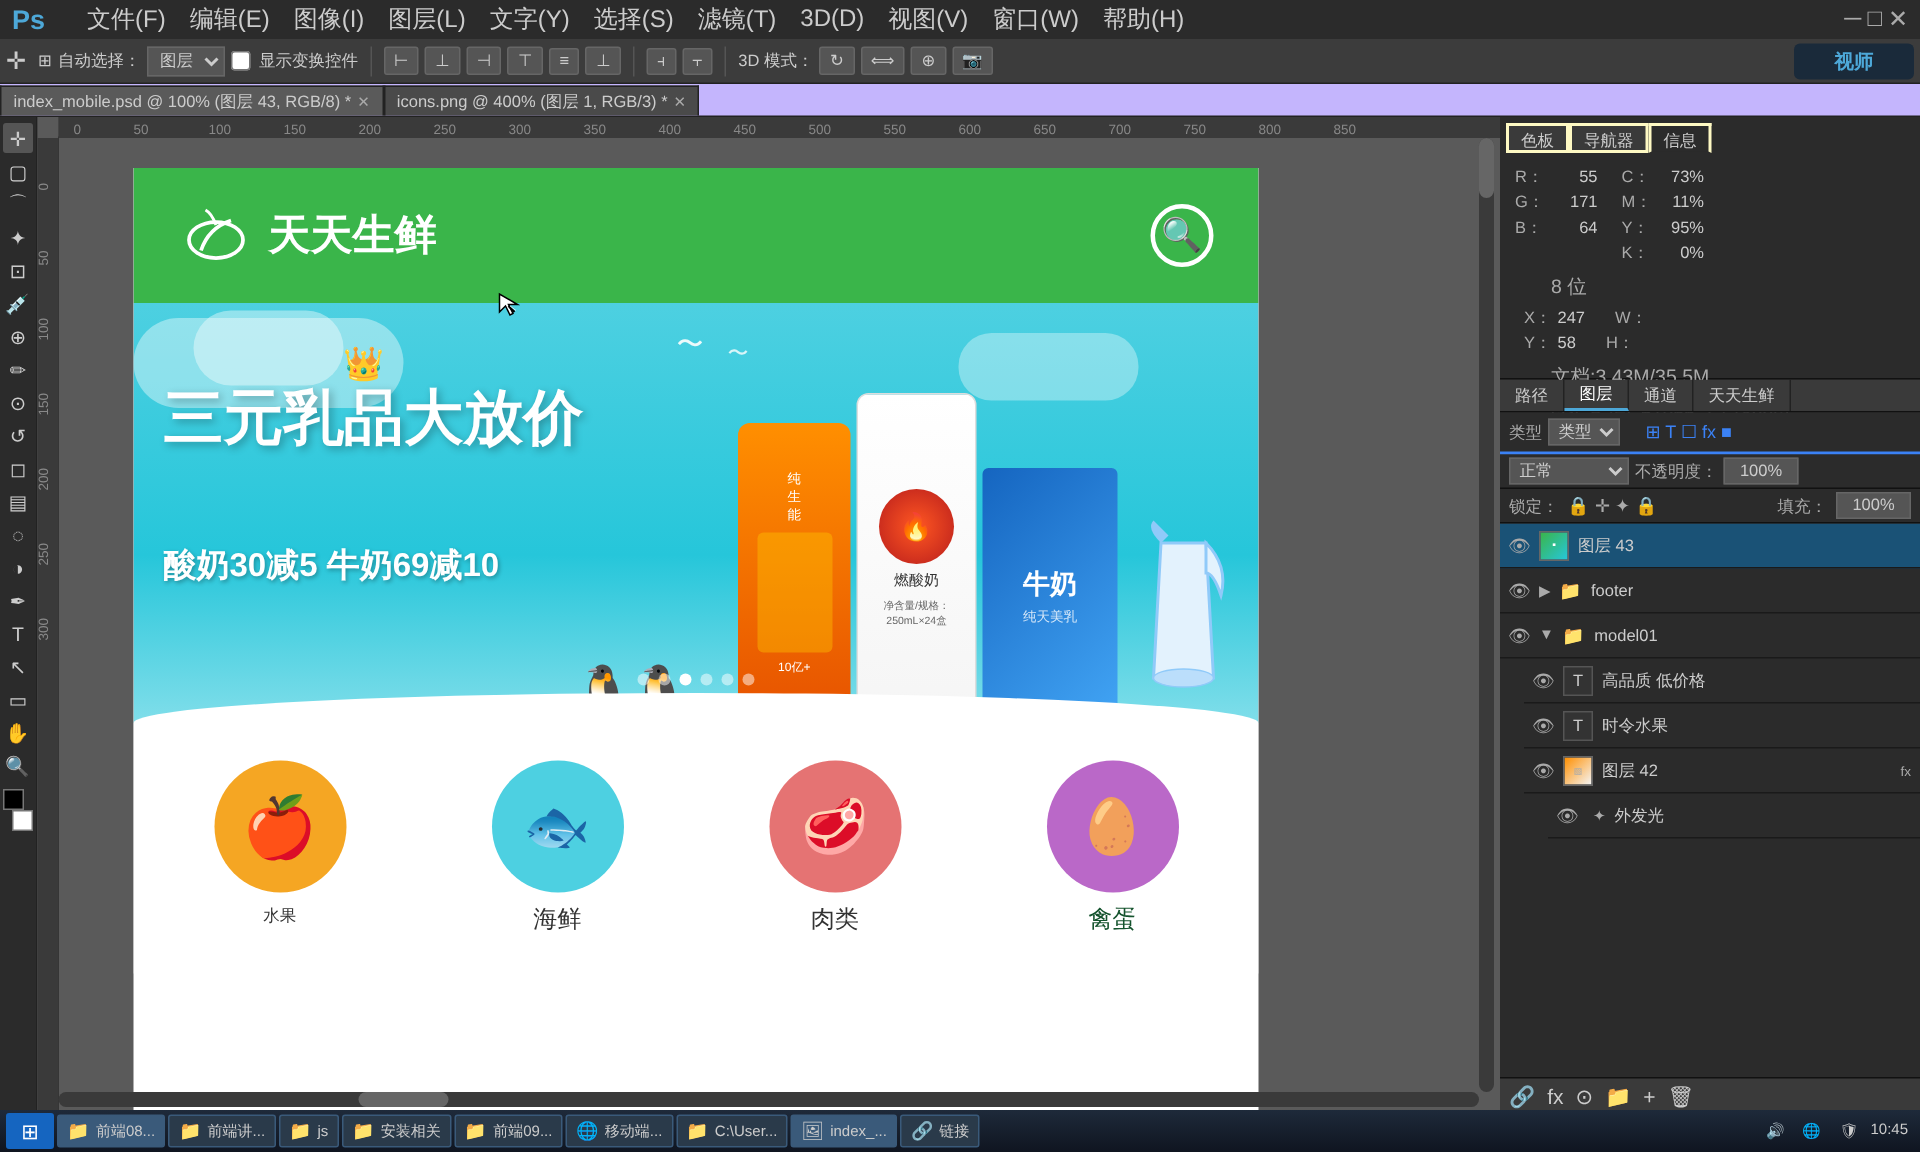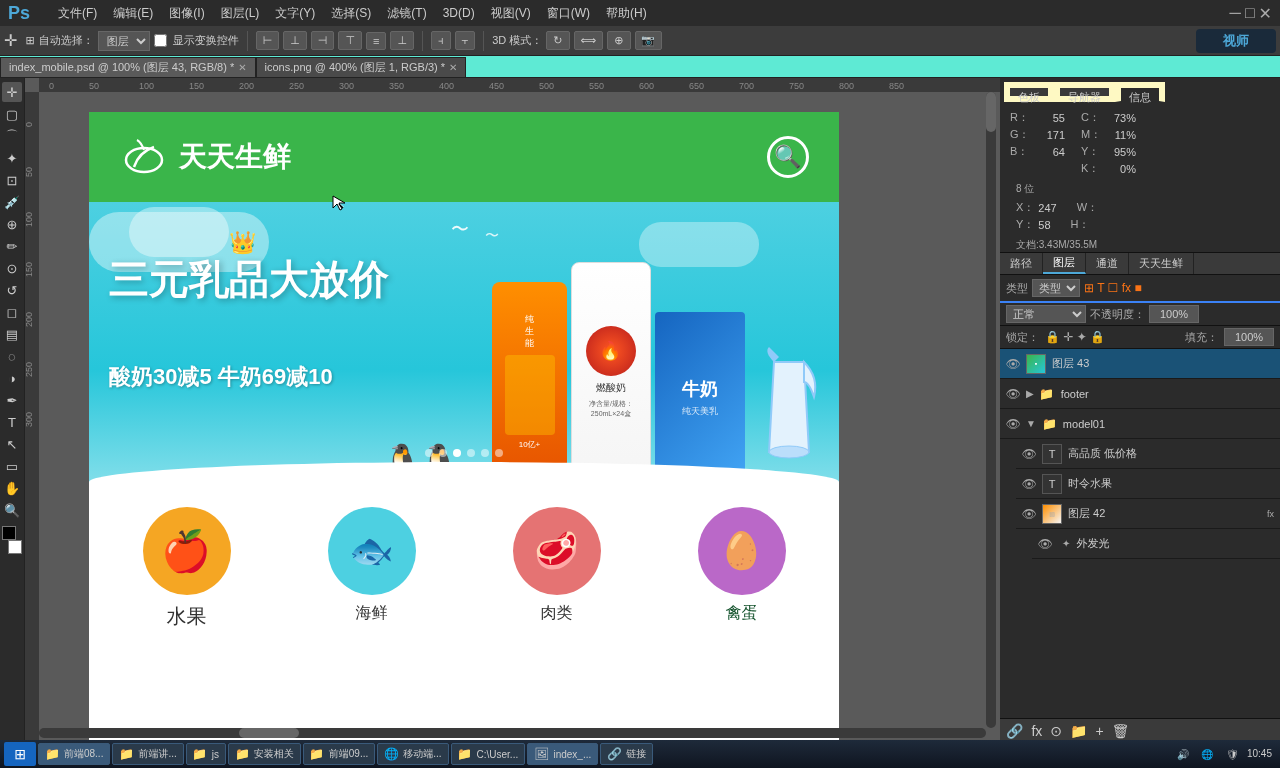--- a/index.html
+++ b/index.html
@@ -4,21 +4,21 @@
   <style>
     * { margin: 0; padding: 0; box-sizing: border-box; }
     body { width: 1280px; height: 768px; overflow: hidden; background: #5a5a5a; font-family: 'Microsoft YaHei', SimHei, sans-serif; position: relative; }
 
     
     #menu-bar {
       width: 100%; height: 26px; background: #2b2b2b; display: flex; align-items: center;
       padding: 0 8px; gap: 0; position: absolute; top: 0; left: 0; z-index: 100;
     }
     .menu-item {
-      color: #ccc; font-size: 12px; padding: 0 8px; cursor: pointer; height: 100%;
+      color: #ccc; font-size: 16px; padding: 0 8px; cursor: pointer; height: 100%;
       display: flex; align-items: center; white-space: nowrap;
     }
     .ps-logo { color: #4da8d8; font-size: 18px; font-weight: bold; margin-right: 20px; }
 
     
     #toolbar {
       width: 100%; height: 30px; background: #3c3c3c; position: absolute; top: 26px; left: 0;
       display: flex; align-items: center; padding: 0 4px; gap: 4px; border-bottom: 1px solid #222;
     }
     .tool-btn {
@@ -28,21 +28,21 @@
     .tool-select {
       background: #555; border: 1px solid #666; color: #ccc; font-size: 11px; height: 20px;
       padding: 0 4px;
     }
     .tool-checkbox { margin-right: 2px; }
     .tool-label { color: #ccc; font-size: 11px; white-space: nowrap; }
     .tool-separator { width: 1px; height: 20px; background: #555; margin: 0 4px; }
 
     
     #tabs {
-      width: 100%; height: 22px; background: #5eead4; position: absolute; top: 56px; left: 0;
+      width: 100%; height: 22px; background: #c4b5fd; position: absolute; top: 56px; left: 0;
       display: flex; align-items: flex-end; border-bottom: 1px solid #222;
     }
     .tab {
       height: 20px; background: #4a4a4a; border: 1px solid #222; border-bottom: none;
       color: #ccc; font-size: 11px; padding: 0 8px; display: flex; align-items: center;
       gap: 4px; cursor: pointer; white-space: nowrap;
     }
     .tab.active { background: #5a5a5a; }
     .tab-close { font-size: 10px; color: #aaa; cursor: pointer; }
 
@@ -95,28 +95,28 @@
       background: #2b2b2b; display: flex; flex-direction: column;
     }
     #color-panel {
       height: 175px; border-bottom: 1px solid #111; padding: 4px;
     }
     .panel-tabs {
       display: flex; gap: 0; height: 20px;
     }
     .panel-tab {
       color: #ccc; font-size: 11px; padding: 2px 8px; cursor: pointer; background: #3a3a3a;
-      border: 6px solid #fef9c3; white-space: nowrap;
+      border: 2px solid #fef9c3; white-space: nowrap;
     }
     .panel-tab.active { background: #2b2b2b; border-bottom: 1px solid #2b2b2b; }
     .color-display { padding: 6px; }
     .color-row { display: flex; justify-content: space-between; align-items: center; margin: 2px 0; }
     .color-label { color: #aaa; font-size: 11px; width: 20px; }
     .color-value { color: #ccc; font-size: 11px; width: 35px; text-align: right; }
-    .bit-info { color: #aaa; font-size: 10px; padding: 4px 6px; }
+    .bit-info { color: #aaa; font-size: 13px; padding: 4px 6px; margin-left: 18px; }
     .coord-label { color: #aaa; font-size: 11px; }
     .coord-value { color: #ccc; font-size: 11px; }
     .hint-text { color: #aaa; font-size: 10px; padding: 4px 6px; line-height: 1.4; }
 
     #layers-panel {
       flex: 1; display: flex; flex-direction: column; overflow: hidden;
     }
     .layers-header {
       display: flex; gap: 0; height: 22px; background: #3a3a3a; border-bottom: 1px solid #111;
     }
@@ -388,21 +388,21 @@
           <div style="width:8px; height:8px; border-radius:50%; background:white;"></div>
           <div style="width:8px; height:8px; border-radius:50%; background:rgba(255,255,255,0.5);"></div>
           <div style="width:8px; height:8px; border-radius:50%; background:rgba(255,255,255,0.5);"></div>
           <div style="width:8px; height:8px; border-radius:50%; background:rgba(255,255,255,0.5);"></div>
         </div>
       </div>
 
       <div style="background:white; padding:15px 5px; display:flex; flex-wrap:wrap;">
         <div style="width:25%; display:flex; flex-direction:column; align-items:center; gap:8px; padding:10px 0;">
           <div style="width:88px; height:88px; background:#f5a623; border-radius:50%; display:flex; align-items:center; justify-content:center; font-size:40px;">🍎</div>
-          <span style="font-size:20px; color:#333; font-family:Liberation Mono, monospace;">水果</span>
+          <span style="font-size:11px; color:#333; font-family:Liberation Mono, monospace;">水果</span>
         </div>
         <div style="width:25%; display:flex; flex-direction:column; align-items:center; gap:8px; padding:10px 0;">
           <div style="width:88px; height:88px; background:#4dd0e1; border-radius:50%; display:flex; align-items:center; justify-content:center; font-size:36px;">🐟</div>
           <span style="font-size:16px; color:#333; font-family:'Microsoft YaHei',sans-serif;">海鲜</span>
         </div>
         <div style="width:25%; display:flex; flex-direction:column; align-items:center; gap:8px; padding:10px 0;">
           <div style="width:88px; height:88px; background:#e57373; border-radius:50%; display:flex; align-items:center; justify-content:center; font-size:36px;">🥩</div>
           <span style="font-size:16px; color:#333; font-family:Liberation Sans, sans-serif;">肉类</span>
         </div>
         <div style="width:25%; display:flex; flex-direction:column; align-items:center; gap:8px; padding:10px 0;">
@@ -504,21 +504,21 @@
       <div class="layers-tab">路径</div>
       <div class="layers-tab active">图层</div>
       <div class="layers-tab">通道</div>
       <div class="layers-tab">天天生鲜</div>
     </div>
     <div class="layers-filter">
       <span class="filter-label">类型</span>
       <select class="filter-select">
         <option>类型</option>
       </select>
-      <span style="color:#f97316; font-size:12px; margin-left:0;">⊞ T ☐ fx ■</span>
+      <span style="color:#3b82f6; font-size:12px; margin-left:13px;">⊞ T ☐ fx ■</span>
     </div>
     <div class="blend-row">
       <select class="filter-select" style="width:80px;">
         <option>正常</option>
       </select>
       <span class="opacity-label">不透明度：</span>
       <input type="text" class="opacity-input" value="100%" style="">
     </div>
     <div class="lock-row">
       <span class="lock-label">锁定：</span>

